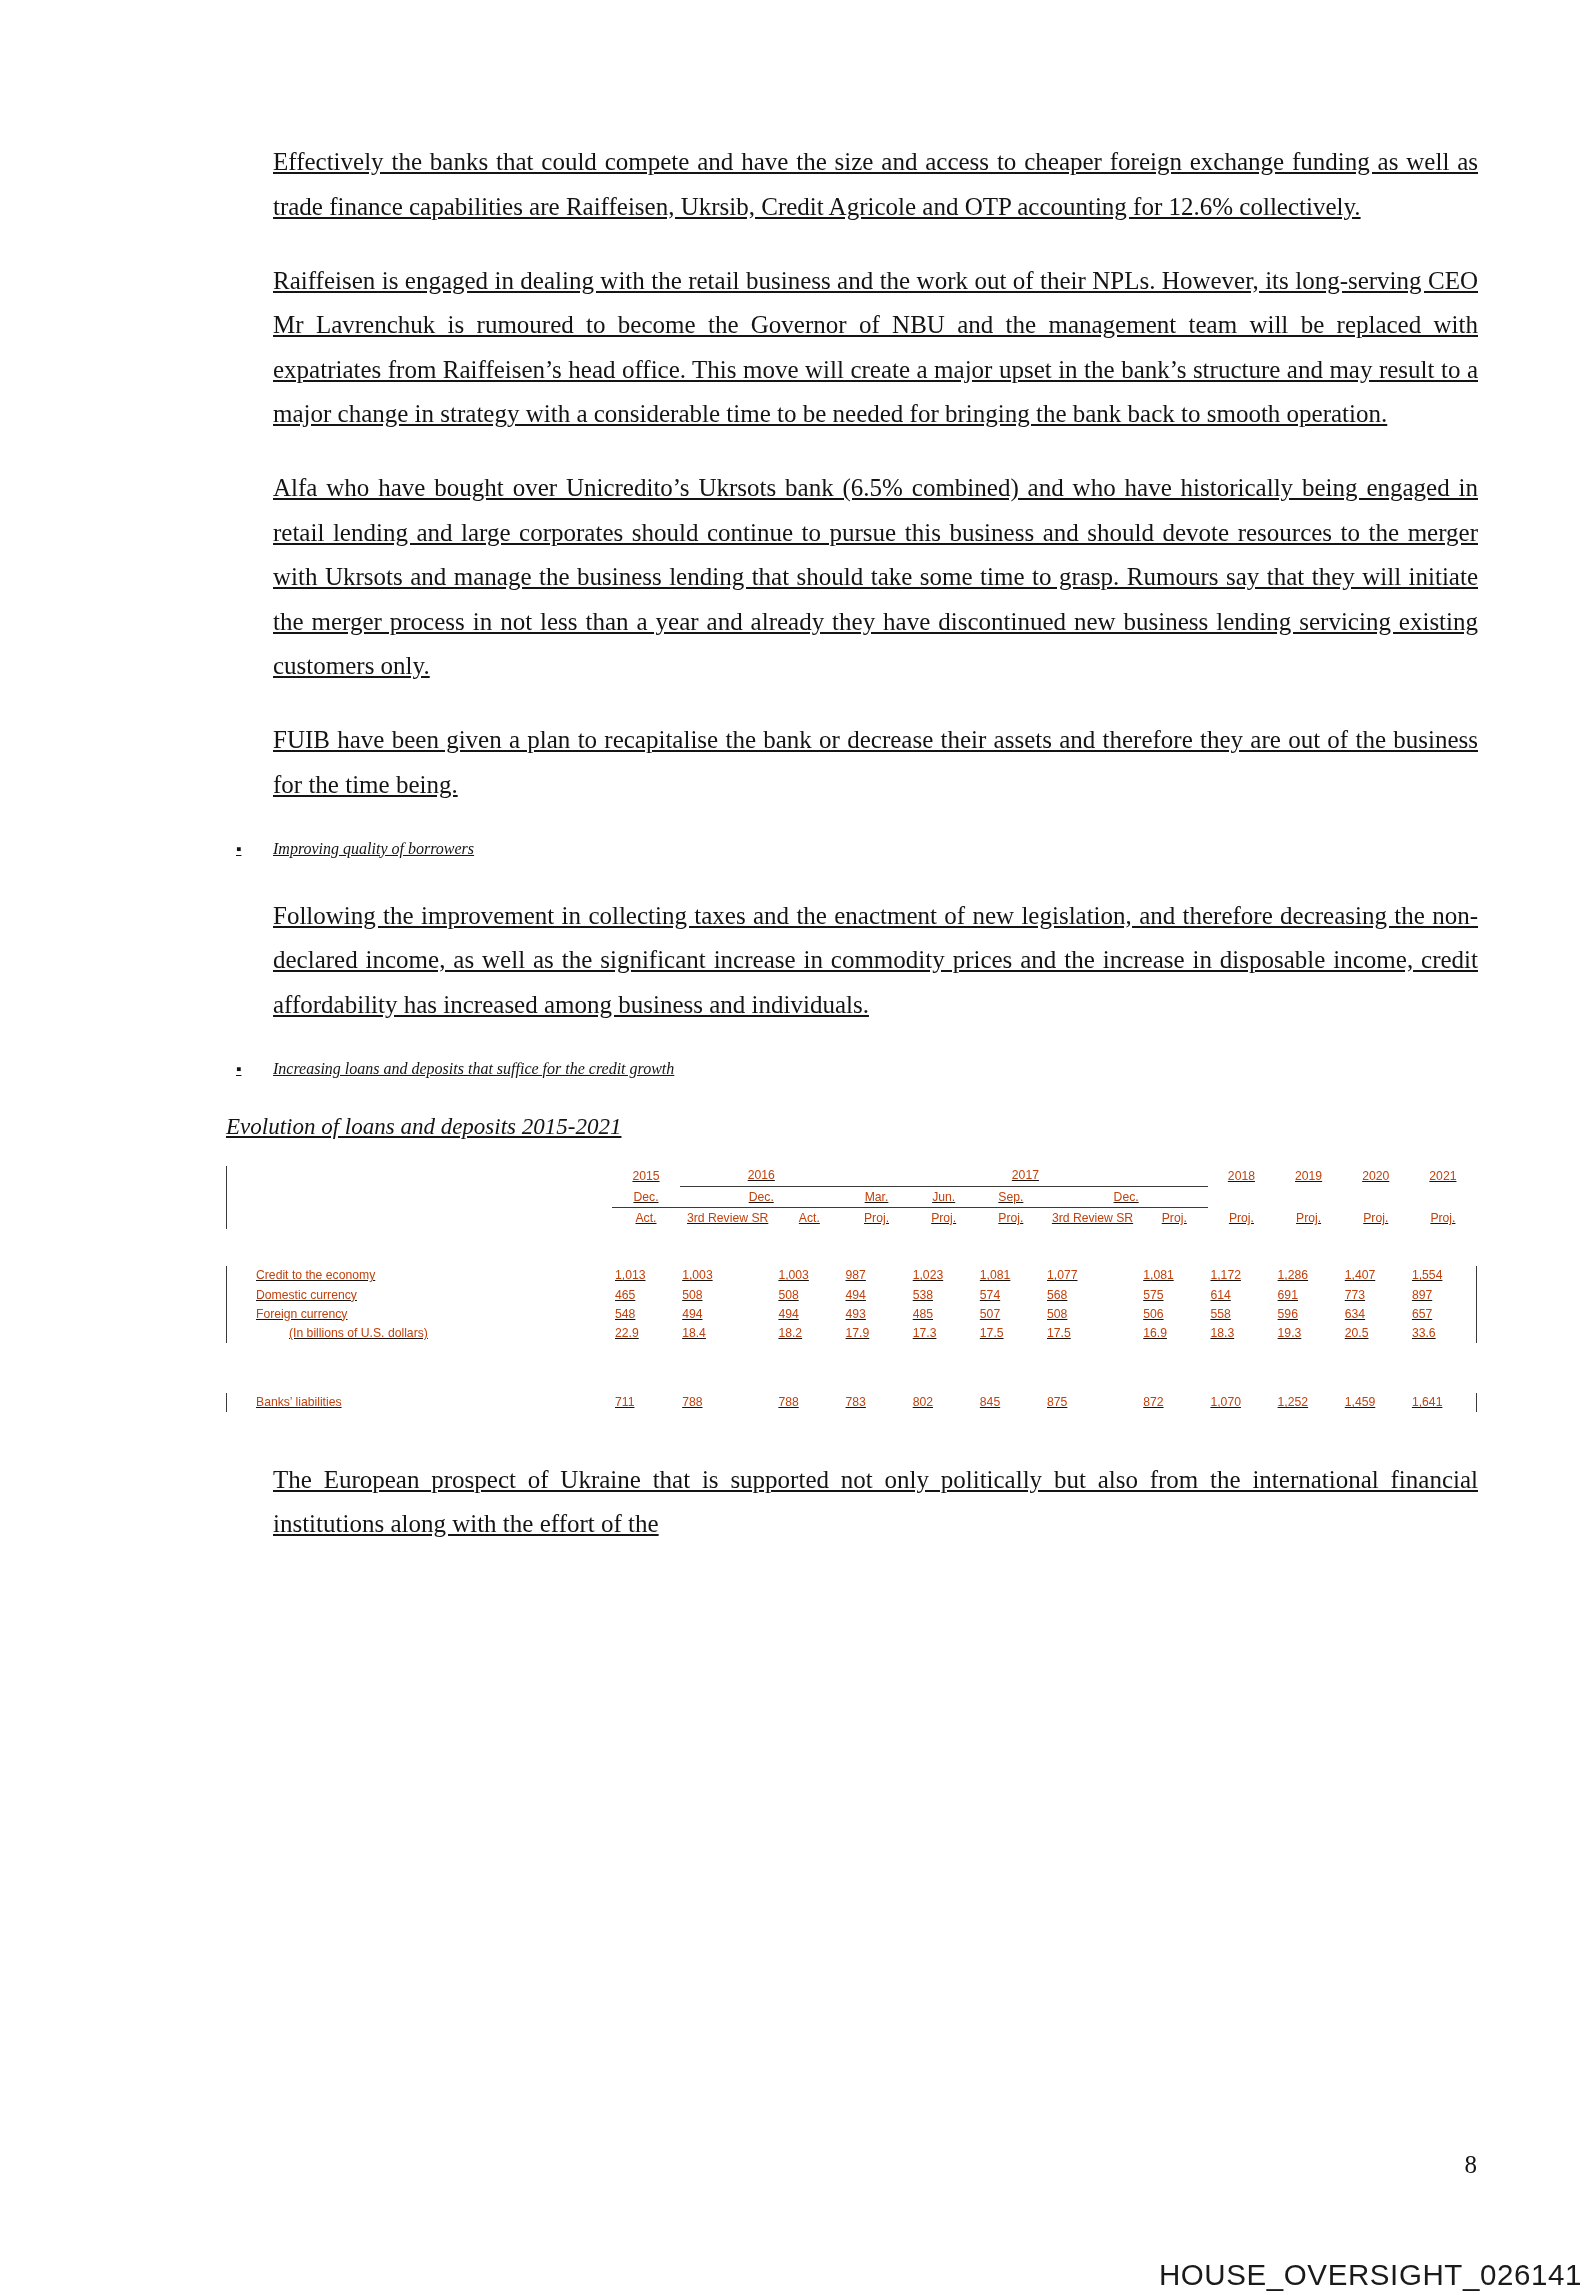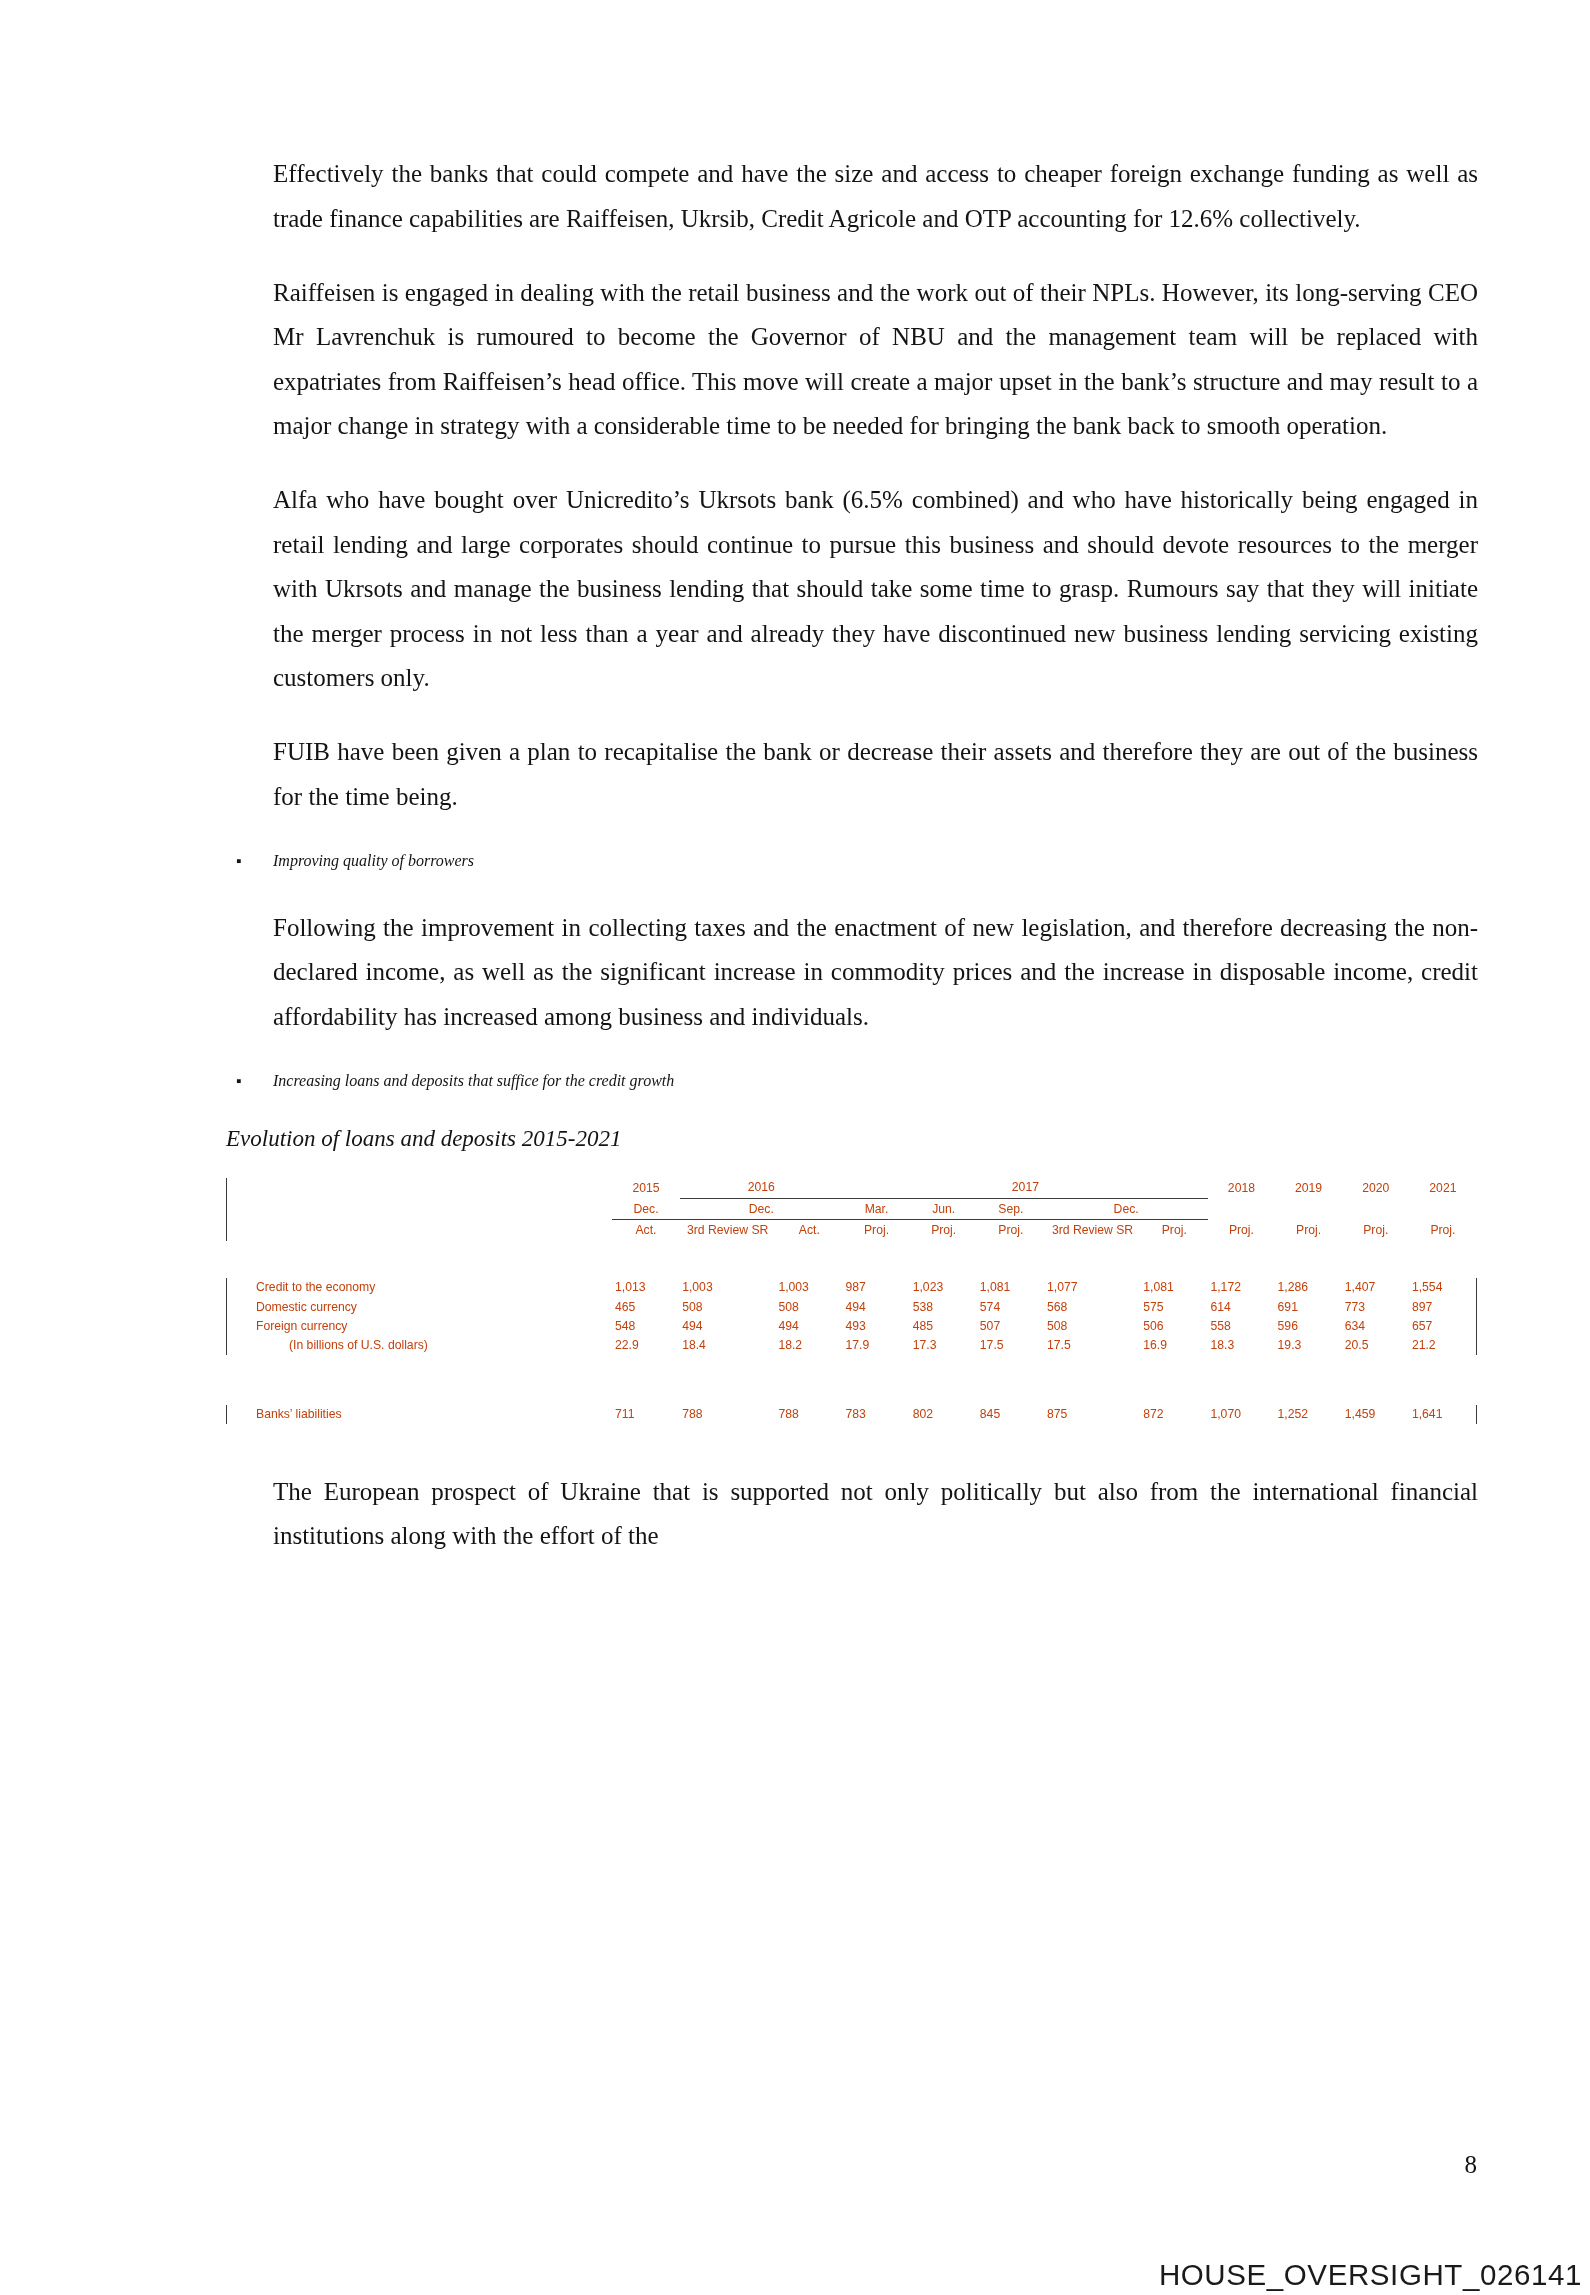--- a/index.html
+++ b/index.html
@@ -6,22 +6,23 @@
   html,body { background:#ffffff; }
   body {
     width:1591px; height:2295px;
     position:relative;
     font-family:"Liberation Serif", serif;
     color:#141414;
     overflow:hidden;
   }
   .content {
     position:absolute;
-    left:273px; top:152px;
+    left:273px; top:140px;
     width:1205px;
+    text-decoration:underline;
   }
   p.body {
     font-size:25px;
     line-height:1.78;
     text-align:justify;
     margin-bottom:29.5px;
   }
   .bullet-item {
     display:flex;
     align-items:baseline;
@@ -239,21 +240,21 @@
           <td class="num">18.4</td>
           <td class="num">18.2</td>
           <td class="num">17.9</td>
           <td class="num">17.3</td>
           <td class="num">17.5</td>
           <td class="num">17.5</td>
           <td class="num">16.9</td>
           <td class="num">18.3</td>
           <td class="num">19.3</td>
           <td class="num">20.5</td>
-          <td class="num vr">21.2</td>
+          <td class="num vr">33.6</td>
         </tr>
 
         <tr class="spacer-lg">
             <td colspan="13"></td>
           </tr>
 
         <tr>
           <td class="lbl vl">Banks’ liabilities</td>
           <td class="num">711</td>
           <td class="num">788</td>

